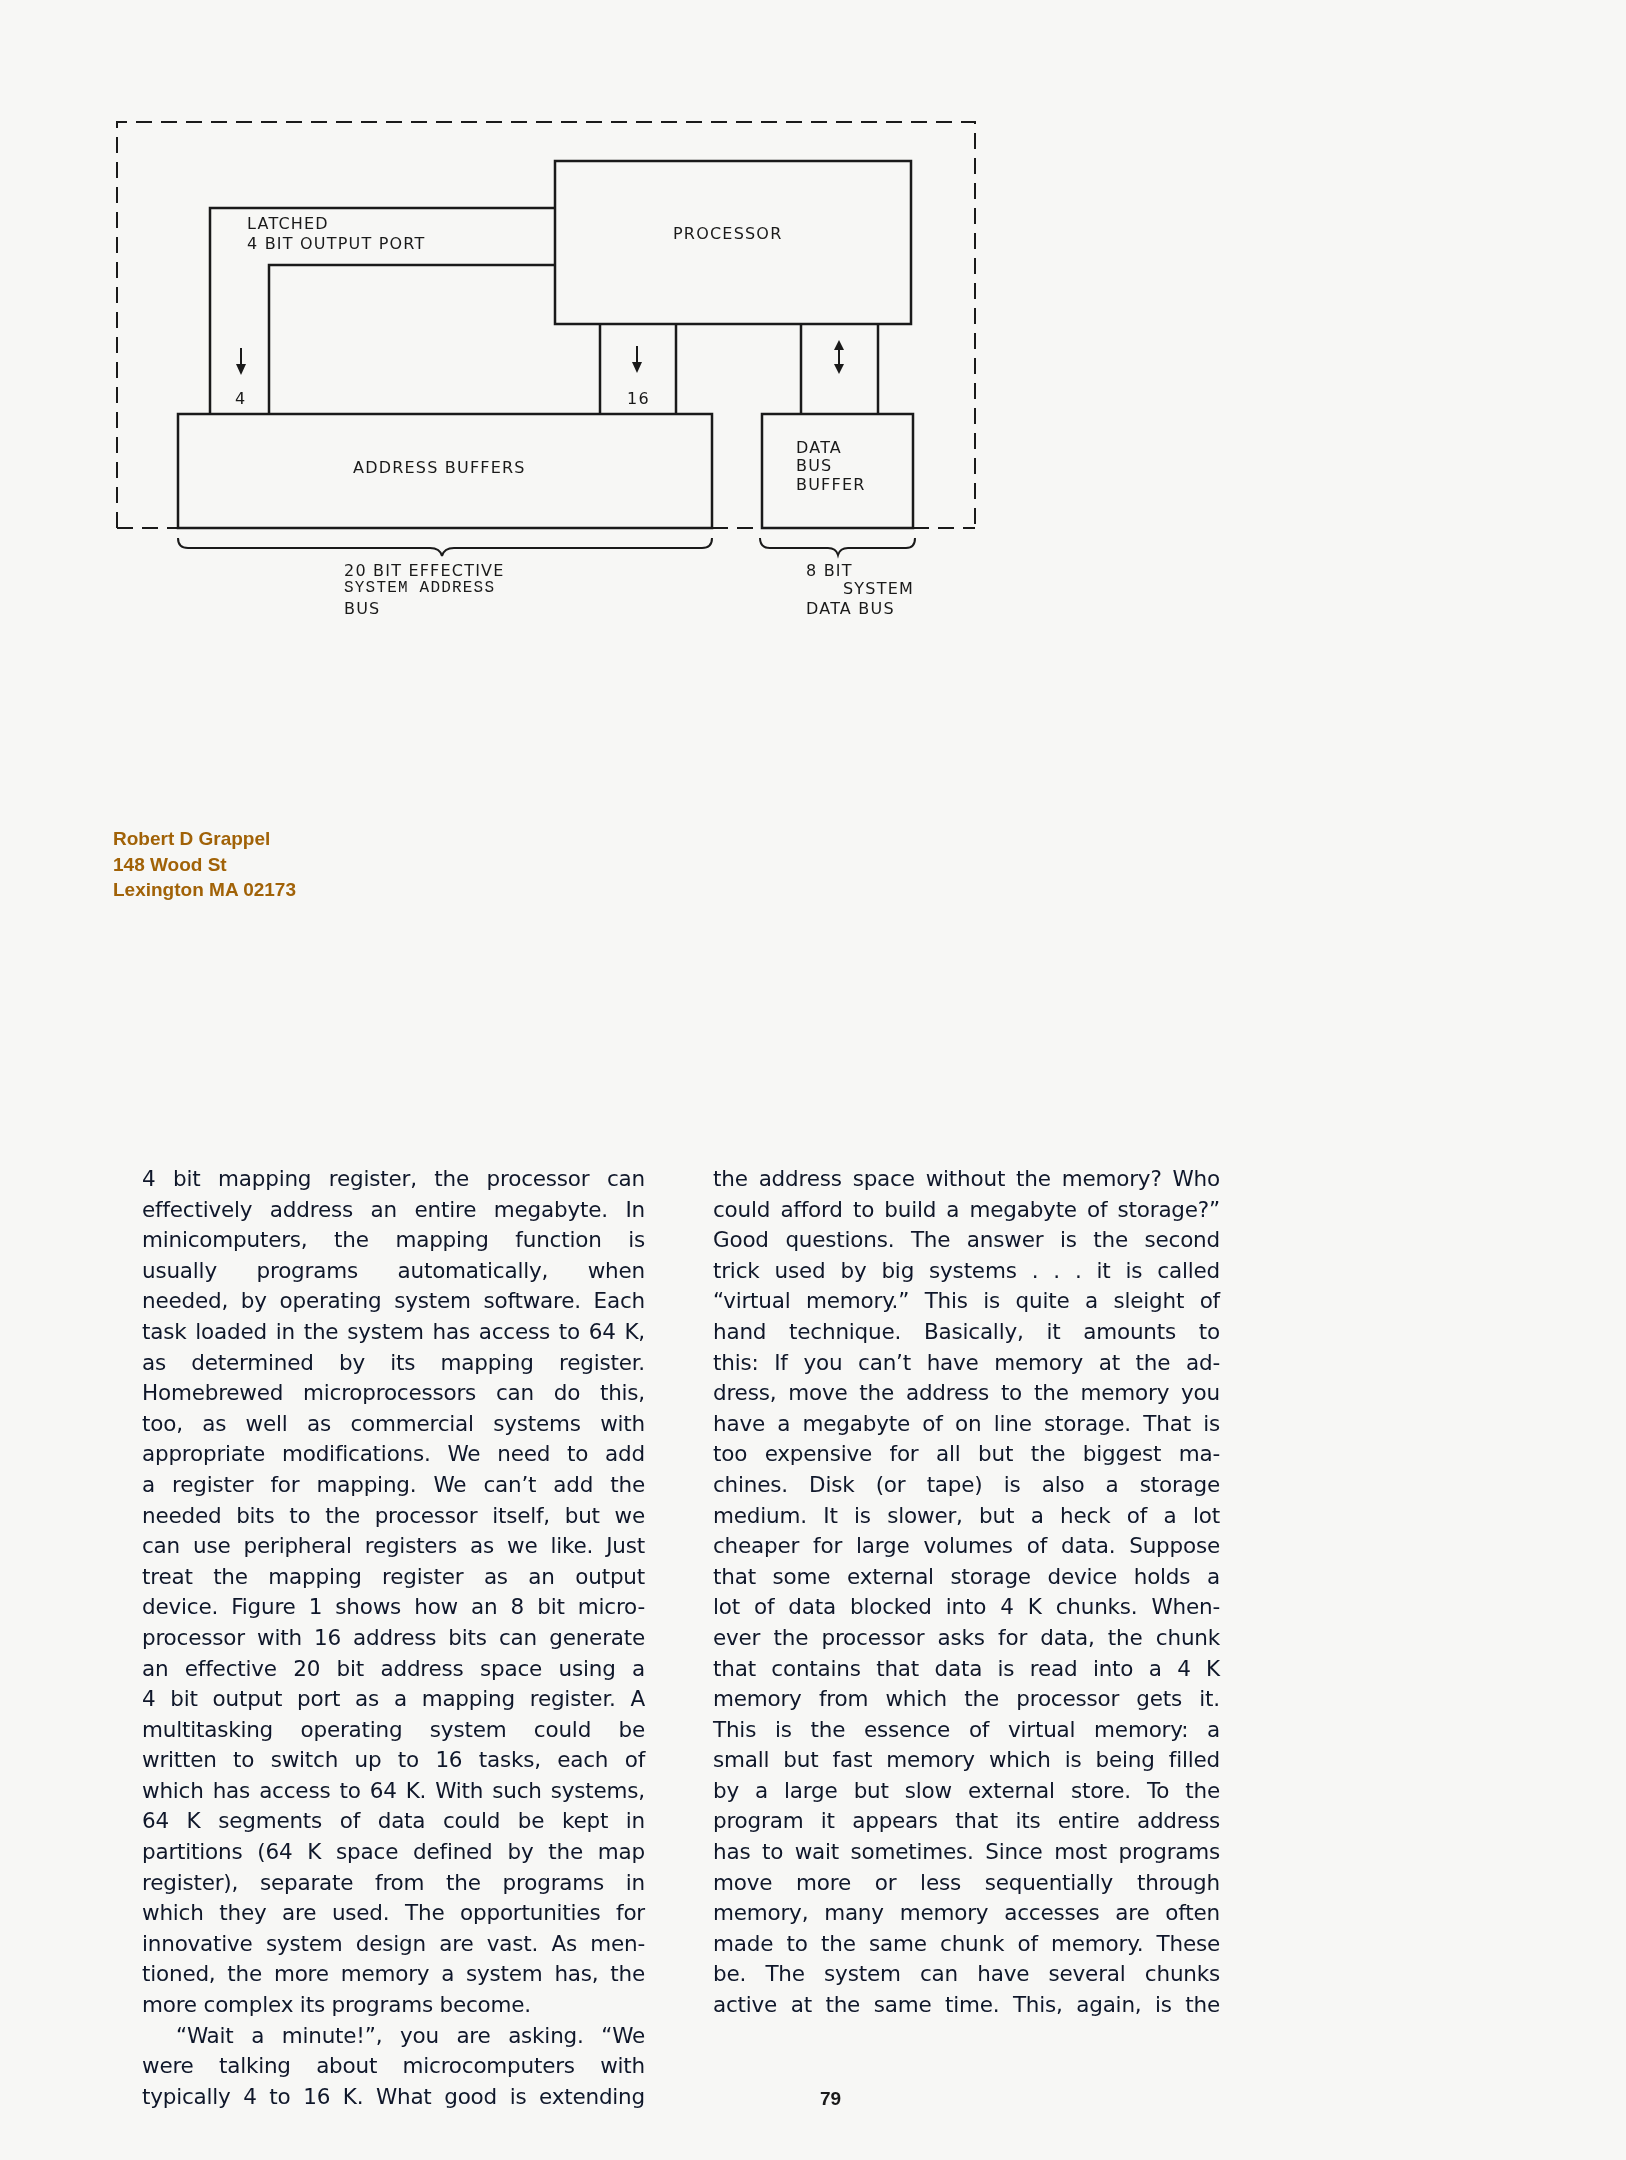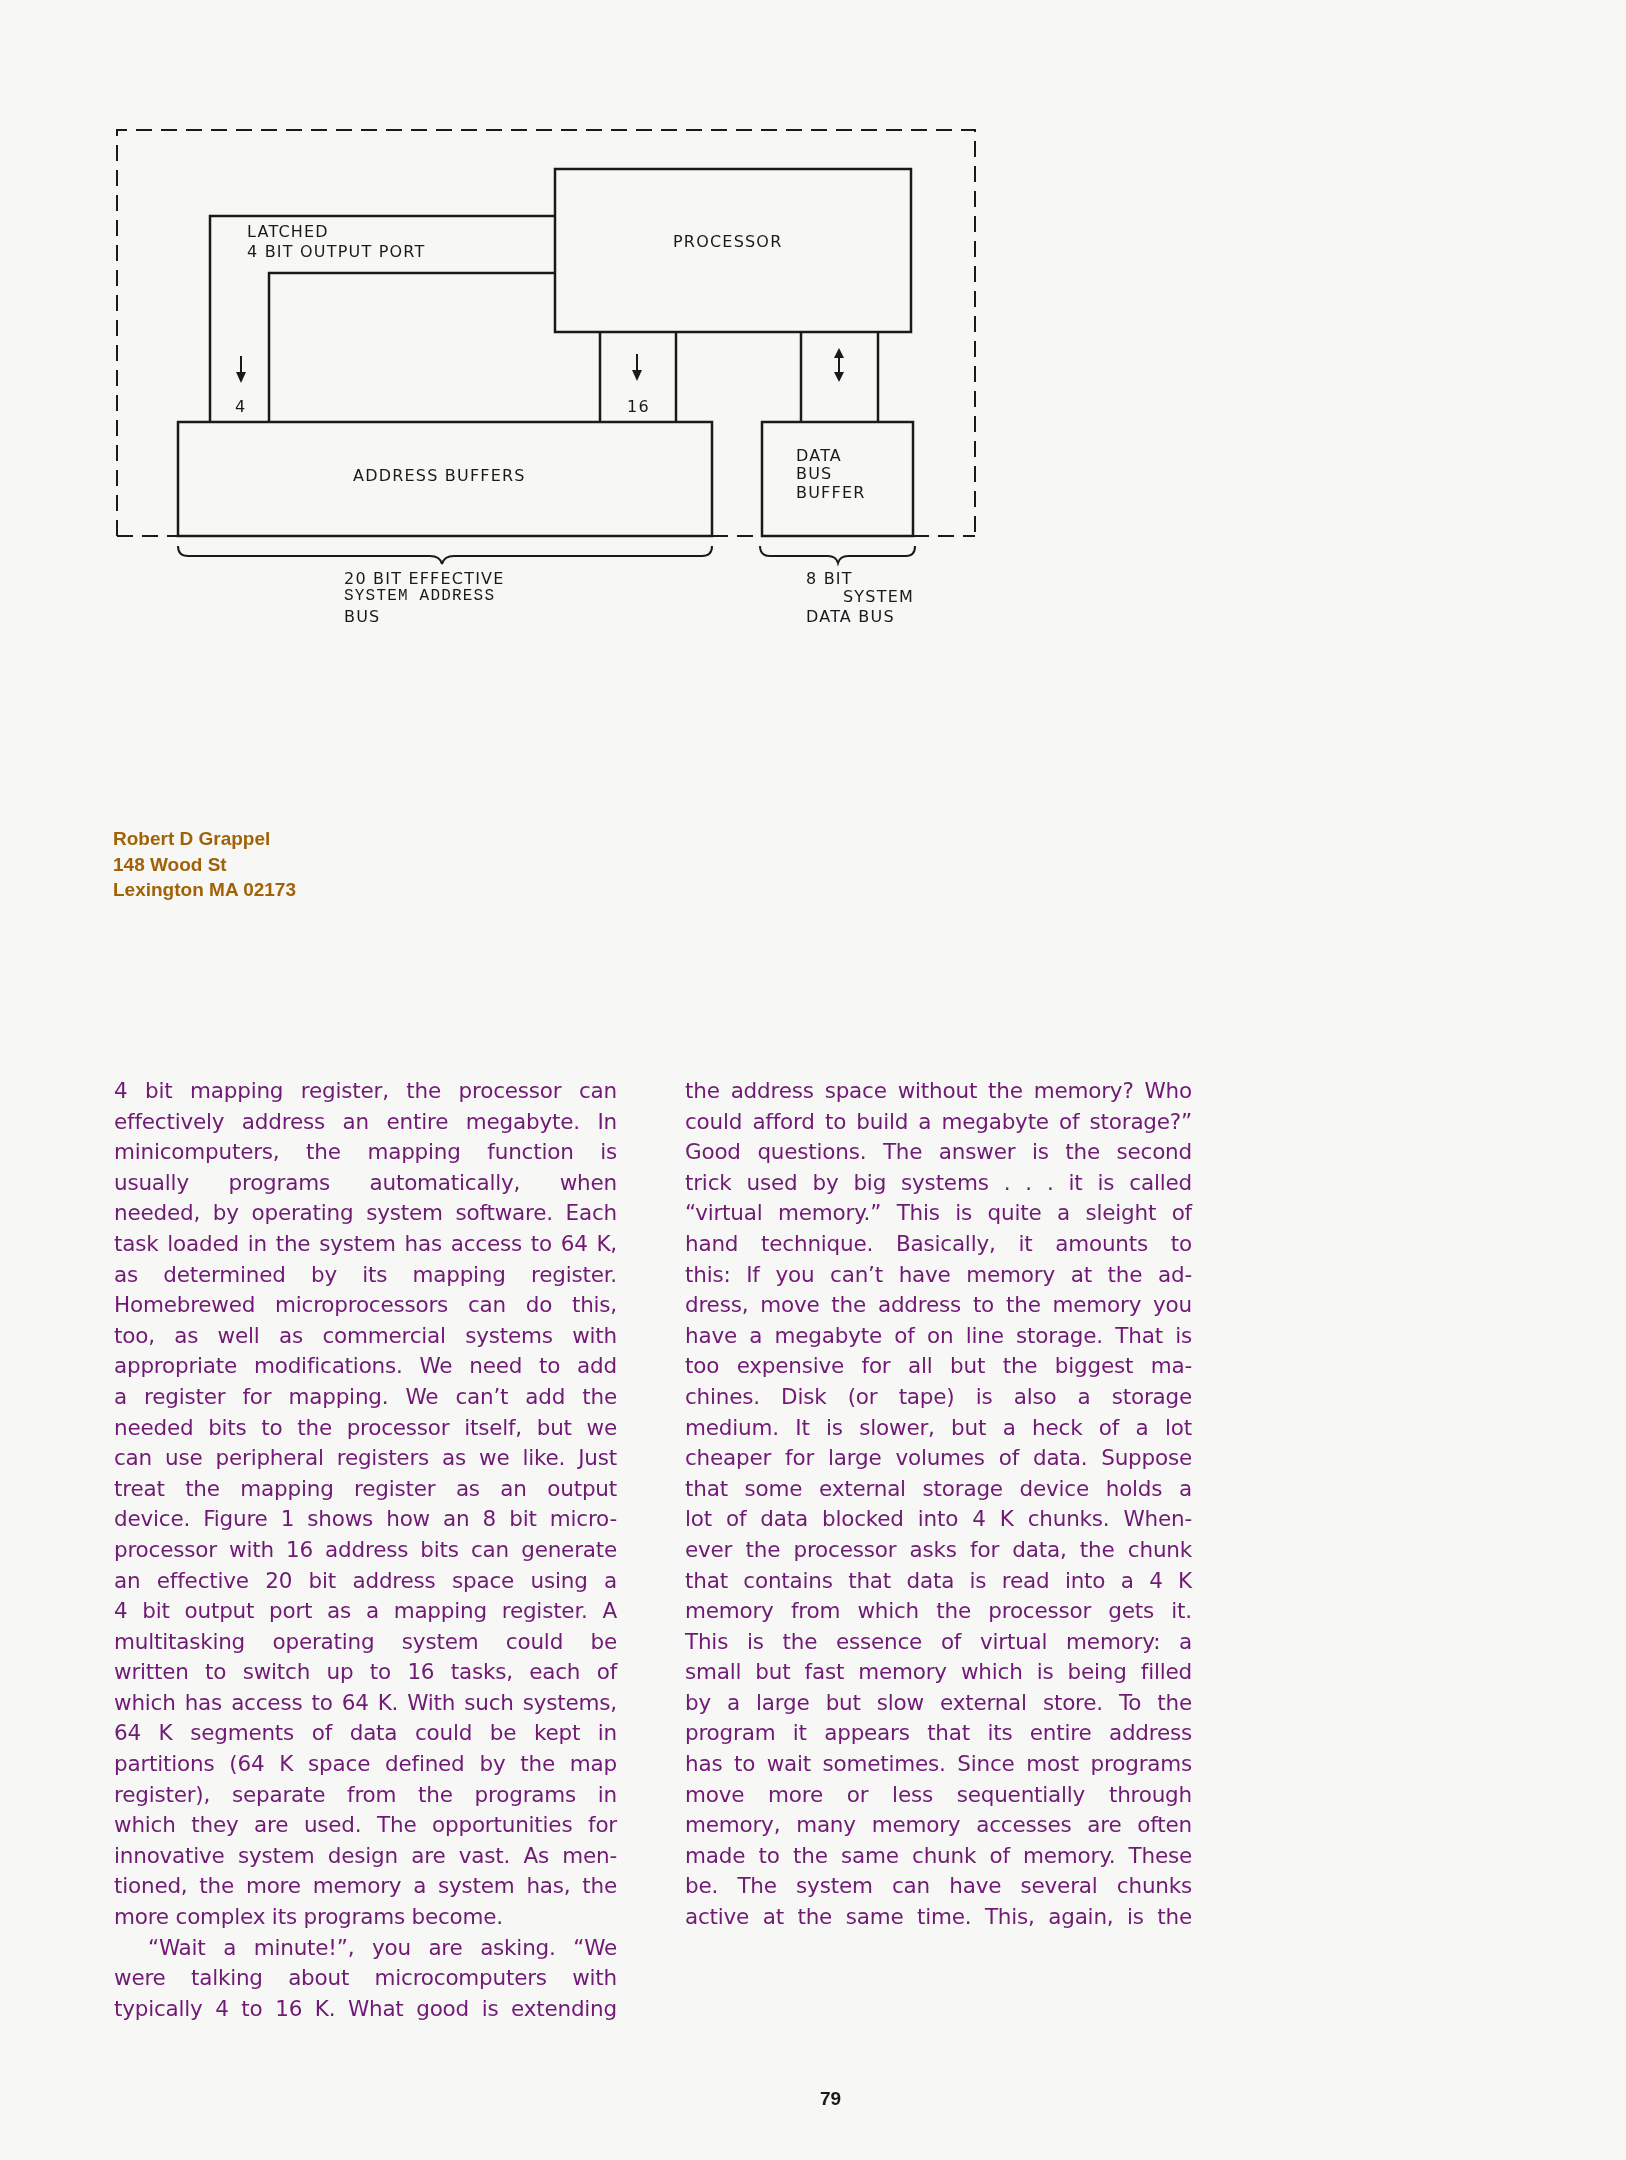--- a/index.html
+++ b/index.html
@@ -1,37 +1,37 @@
 <!DOCTYPE html>
 <html><head>
 <meta charset="utf-8">
 <style>
   html, body { margin: 0; padding: 0; }
   body {
     width: 1626px; height: 2160px; position: relative; overflow: hidden;
     background: #f7f7f5; color: #1a1a1a;
     font-family: "Liberation Sans", sans-serif;
   }
-  #figure { position: absolute; left: 0; top: 8px; width: 1590px; height: 640px; text-align: right; }
+  #figure { position: absolute; left: 0; top: 0; width: 1590px; height: 640px; text-align: right; }
   #figure svg { position: absolute; left: 0; top: 0; }
   .dlabel {
     position: absolute; font-family: "DejaVu Sans", sans-serif;
     font-size: 16px; letter-spacing: 1.2px; line-height: 19px; color: #1a1a1a;
     white-space: pre;
   }
   .author {
     position: absolute; left: 113px; top: 826px;
     font-family: "Liberation Sans", sans-serif; font-weight: bold;
     font-size: 19px; line-height: 25.5px; color: #a16207;
   }
   .author div { white-space: nowrap; }
   .col {
-    position: absolute; top: 1076px; width: 503px;
+    position: absolute; top: 1164px; width: 503px;
     font-family: "DejaVu Sans", sans-serif; font-size: 21.5px;
-    line-height: 30.6px; color: #701a75; letter-spacing: -0.2px;
+    line-height: 30.6px; color: #0f172a; letter-spacing: -0.2px; margin-left: 28px;
   }
   .col .ln {
     display: block; height: 30.6px; white-space: nowrap;
     text-align: justify; text-align-last: justify; overflow: visible;
   }
   .col .ln.last { text-align-last: left; }
   .col .ln.indent { padding-left: 34px; }
   #col1 { left: 114px; }
   #col2 { left: 685px; width: 507px; }
   .pageno {

